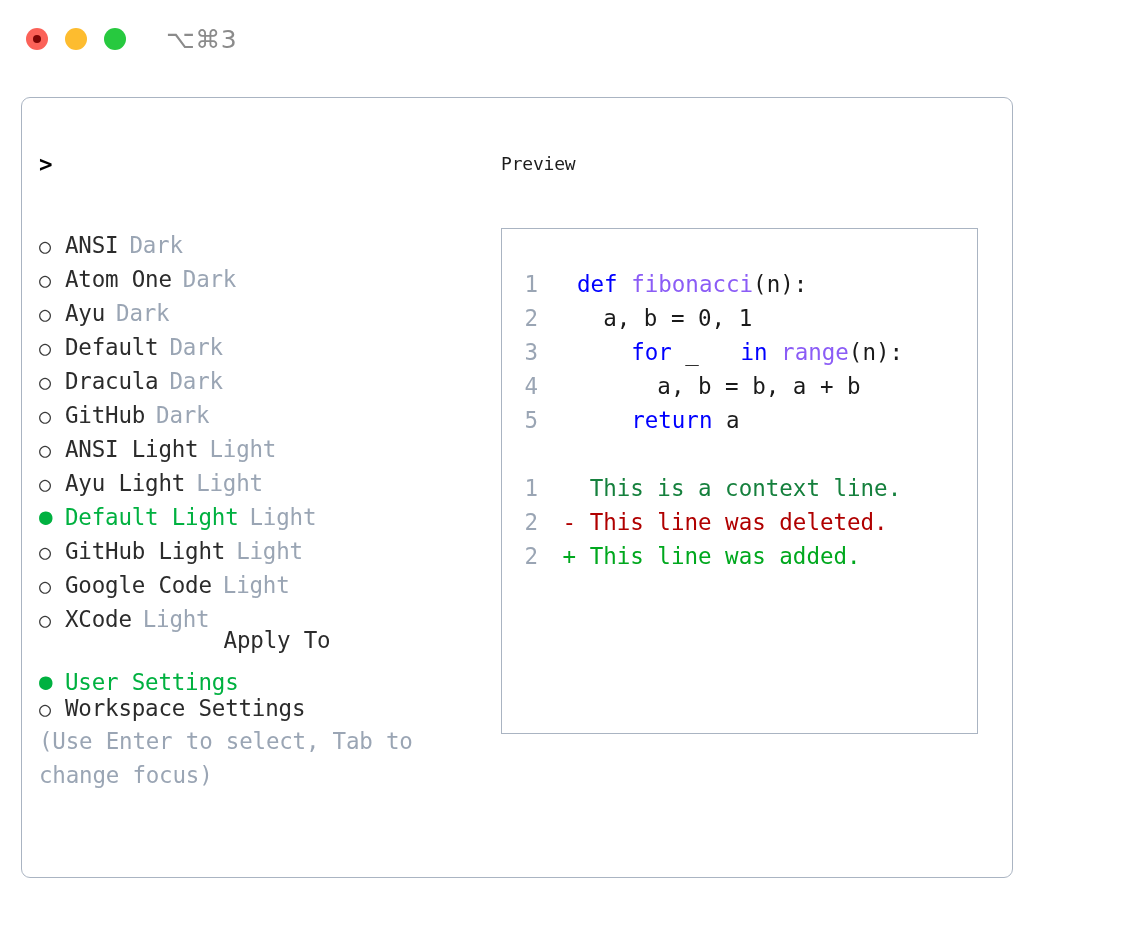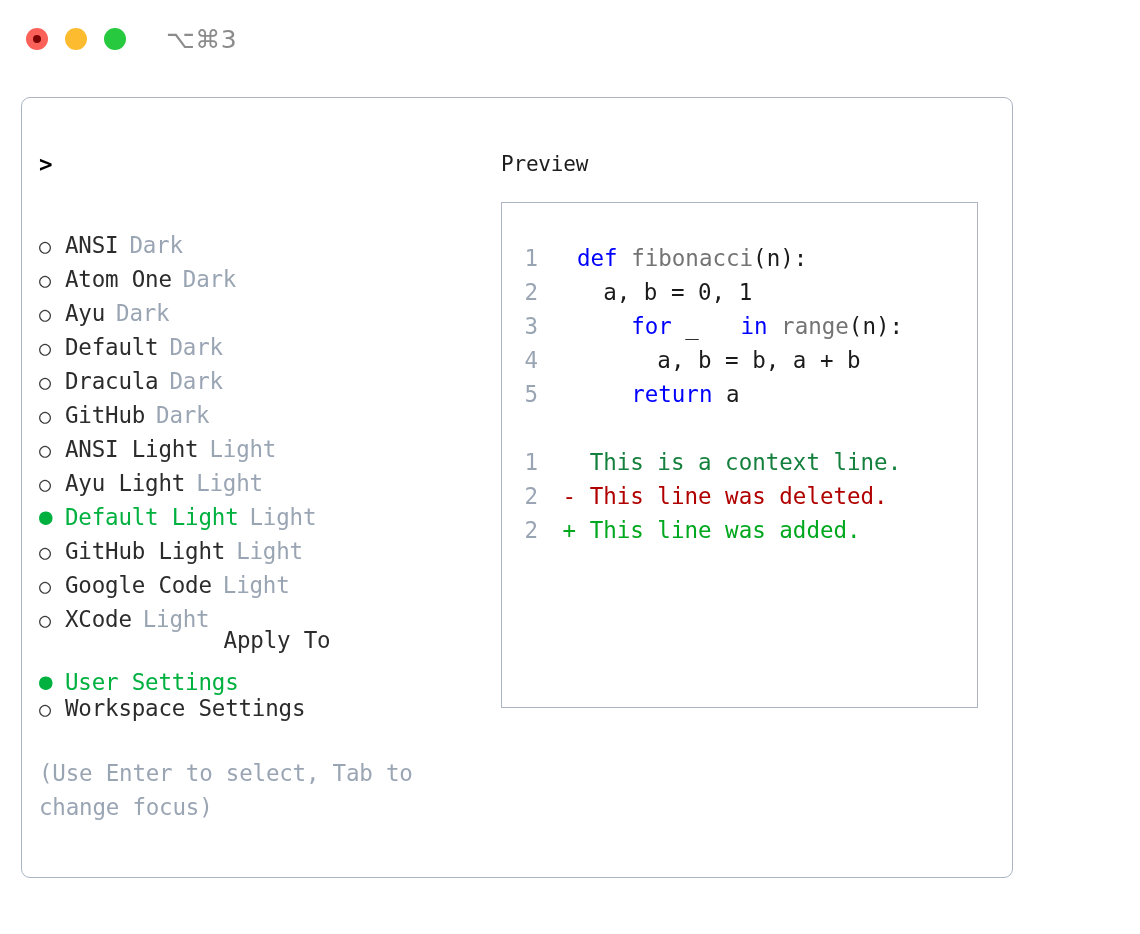--- a/index.html
+++ b/index.html
@@ -144,42 +144,42 @@
     color: #1d1d1d;
     letter-spacing: -0.2px;
     justify-content: center;
   }
   #apply-title .marker { color: transparent; }
 
   
   #hint {
     position: absolute;
     left: 17px;
-    top: 658px;
+    top: 626px;
     width: 420px;
     font-size: 22.5px;
     line-height: 34px;
     color: #9aa5b4;
     letter-spacing: -0.2px;
   }
 
   
   #preview-column {
     position: absolute;
     left: 479px;
     top: 49px;
     width: 490px;
   }
   #preview-title {
-    font-size: 21px;
+    font-size: 18px;
     line-height: 34px;
     color: #1d1d1d;
     letter-spacing: -0.2px;
     font-weight: normal;
-    margin: 0 0 21px 0;
+    margin: 0 0 47px 0;
   }
   #preview-box {
     width: 477px;
     height: 506px;
     border: 1.5px solid #aab4c2;
     box-sizing: border-box;
     background: #ffffff;
     position: relative;
   }
 
@@ -200,21 +200,21 @@
   .lineno {
     display: inline-block;
     width: 26px;
     flex: 0 0 26px;
     text-align: right;
     color: #9aa5b4;
     margin-right: 11px;
   }
   .code-text { color: #1a1a1a; }
   .tok-kw   { color: #0000ff; margin-left: 28px; }
-  .tok-fn   { color: #737373; }
+  .tok-fn   { color: #8b5cf6; }
   .tok-plain{ color: #1a1a1a; }
 
   .spacer-line { height: 34px; }
 
   .diff-ctx .lineno,
   .diff-del .lineno,
   .diff-add .lineno { color: #9aa5b4; }
   .diff-ctx .code-text { color: #15803d; }
   .diff-del .code-text { color: #b00000; }
   .diff-add .code-text { color: #00a81e; }

